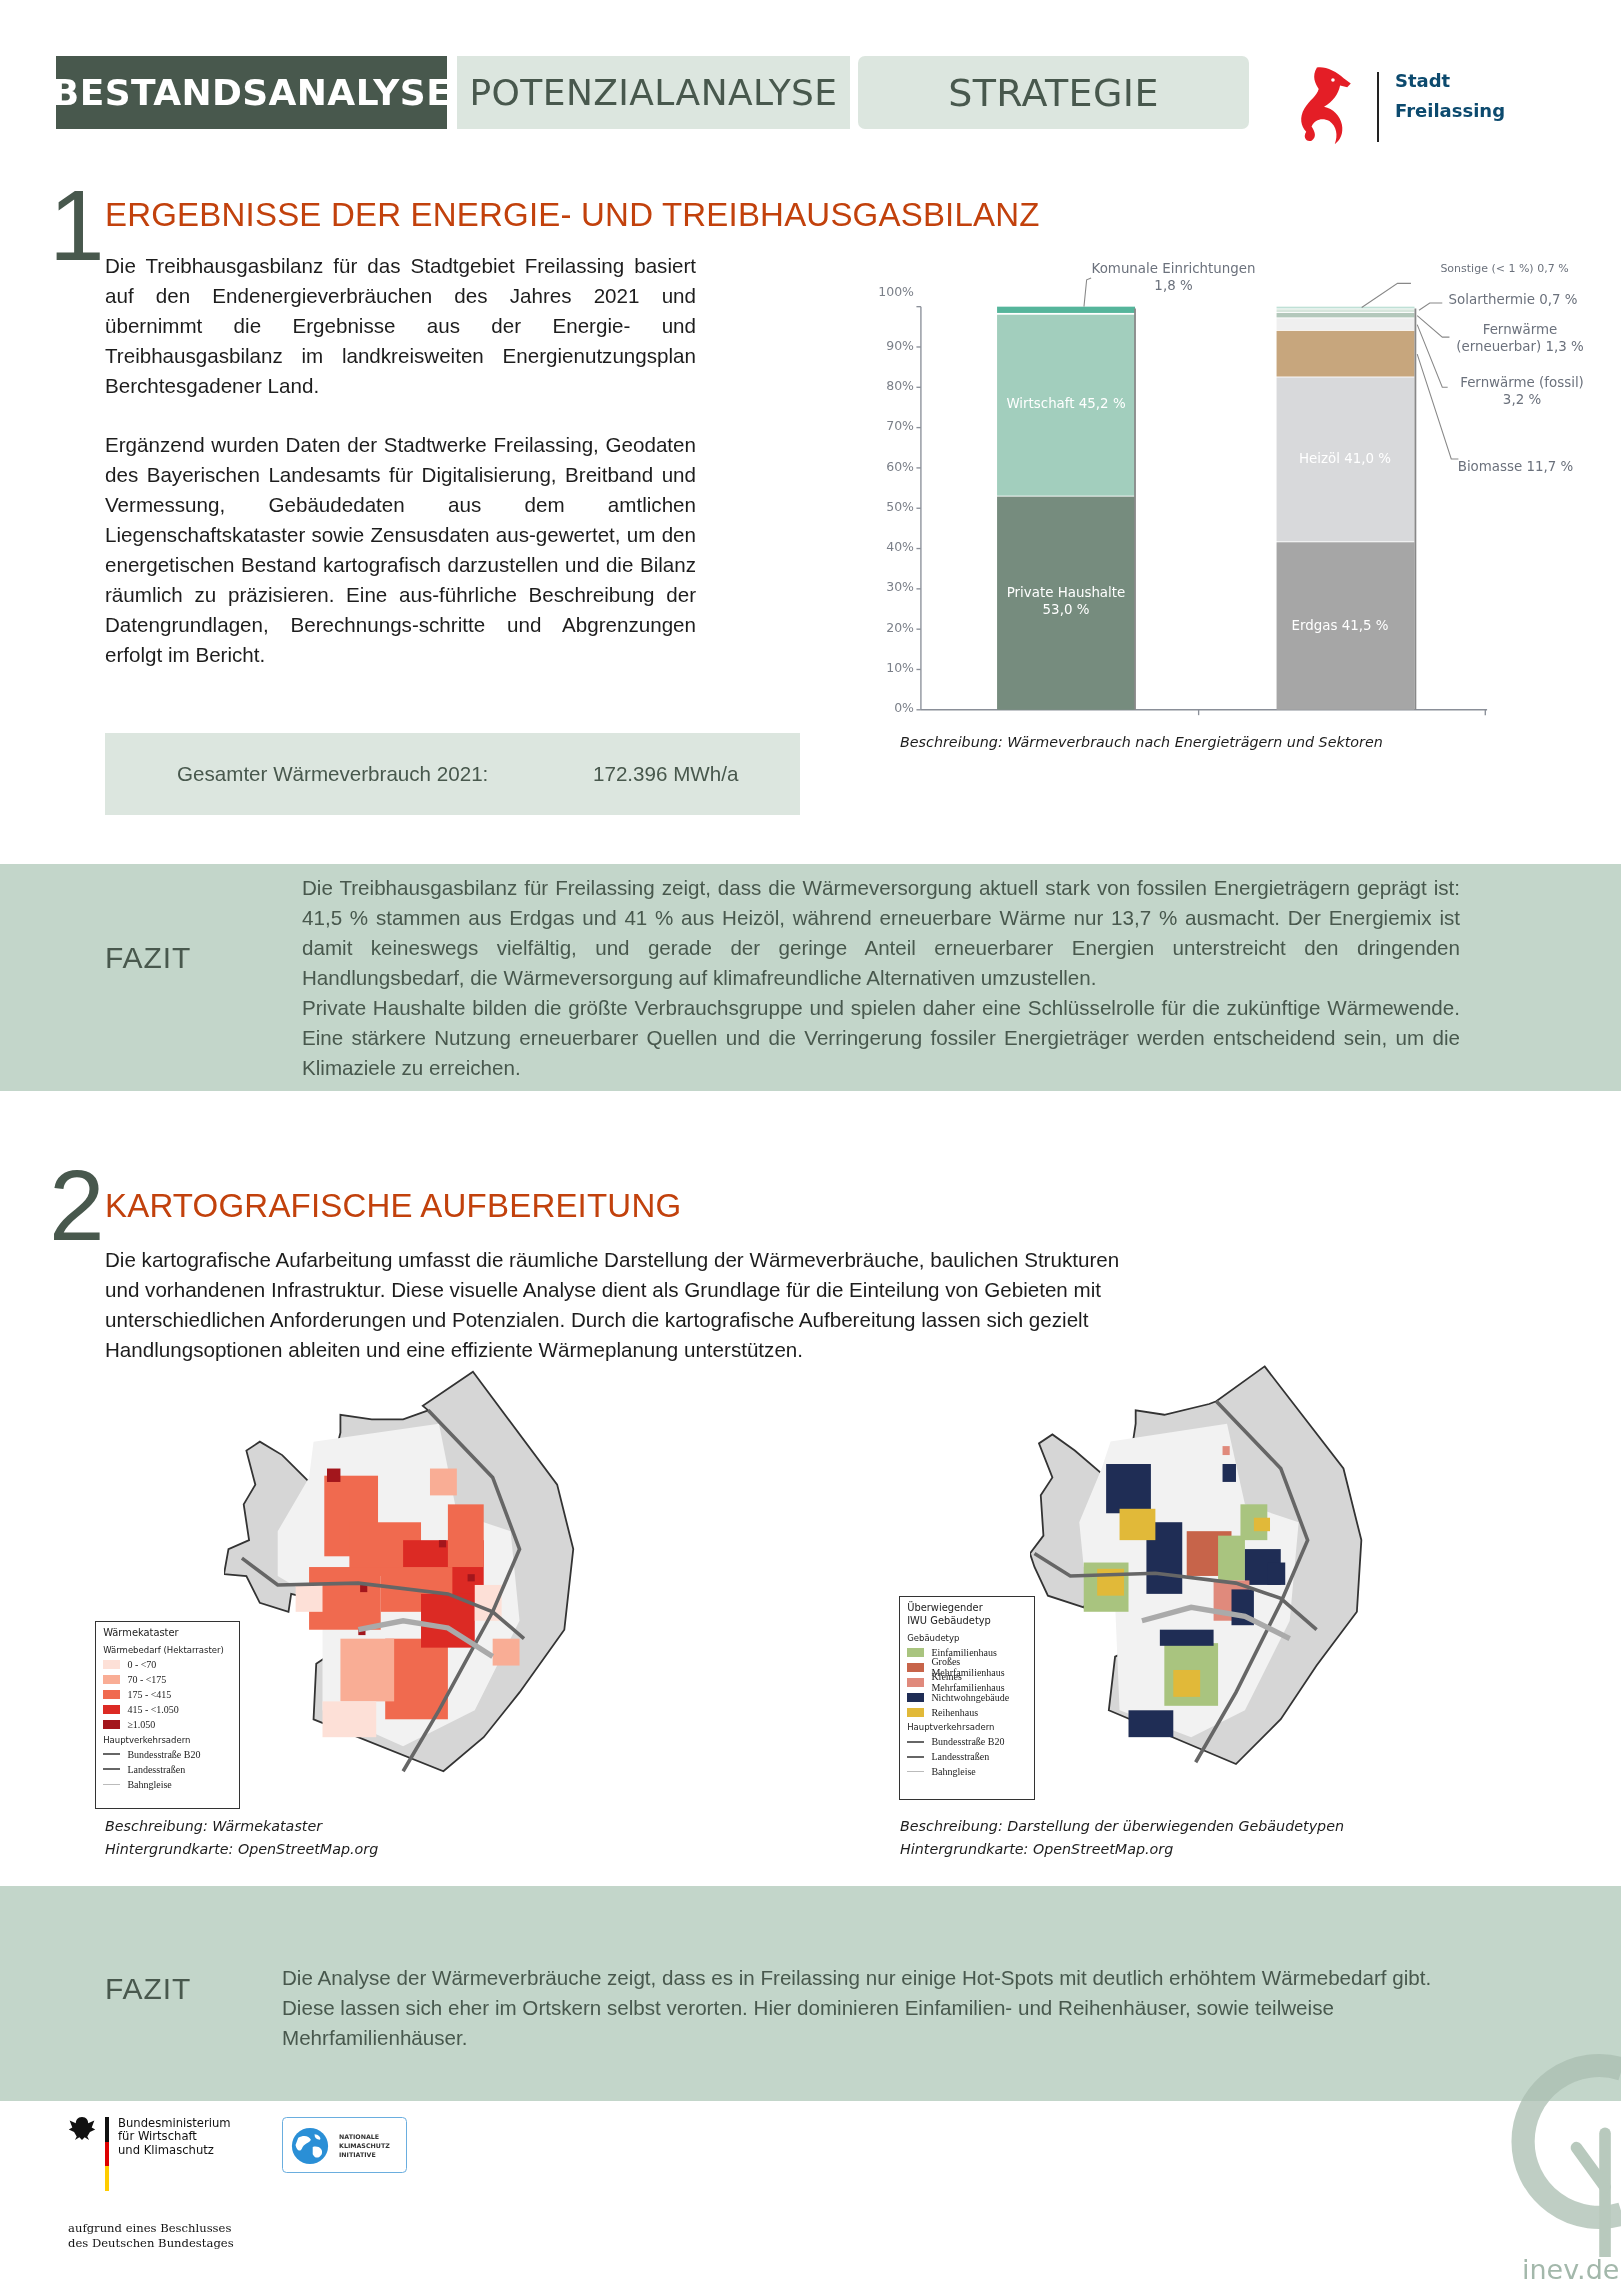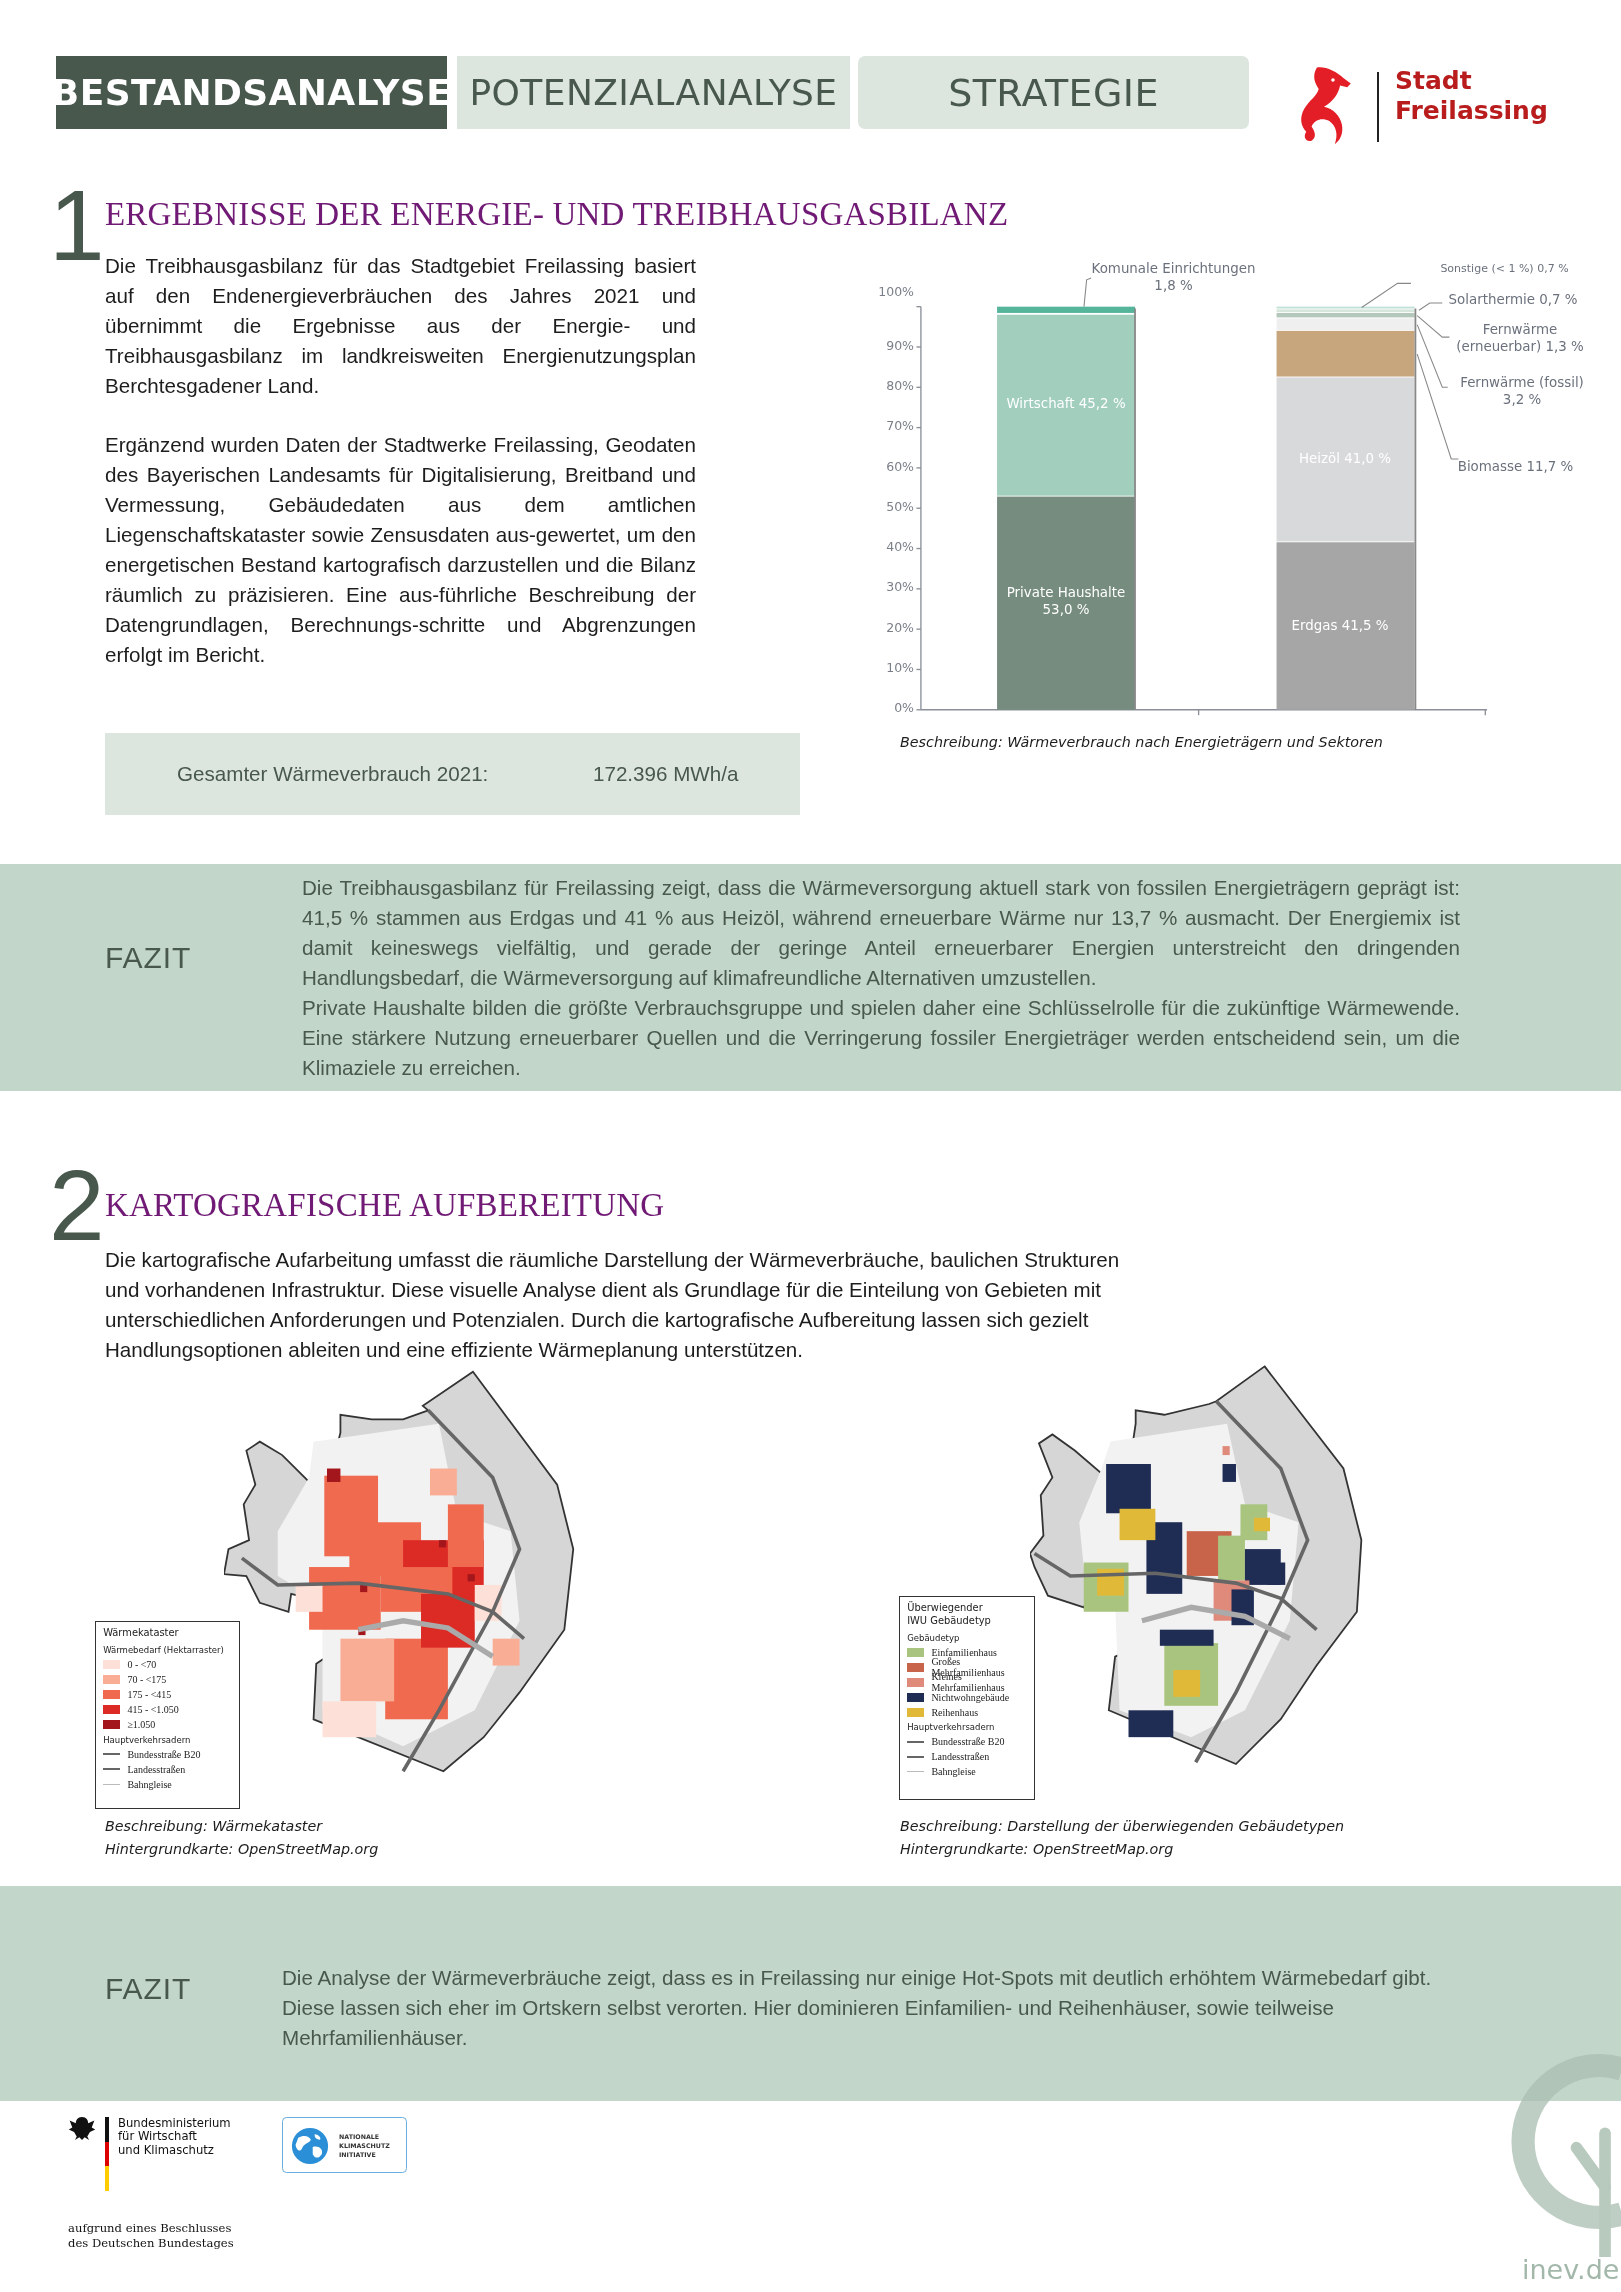--- a/index.html
+++ b/index.html
@@ -6,25 +6,25 @@
   html, body { width: 1622px; height: 2293px; background: #ffffff; overflow: hidden; }
   body { position: relative; font-family: "Liberation Sans", sans-serif; color: #222; }
   .abs { position: absolute; }
 
   
   .tab { position: absolute; top: 56px; height: 73px; display: flex; align-items: center; justify-content: center; font-family: "DejaVu Sans", sans-serif; font-size: 38px; letter-spacing: 0.4px; }
   .tab.active { background: #48584d; color: #ffffff; left: 56px; width: 391px; font-weight: bold; font-size: 36px; }
   .tab.t2 { background: #dce6df; color: #48584d; left: 457px; width: 393px; font-size: 36px; }
   .tab.t3 { background: #dce6df; color: #48584d; left: 858px; width: 391px; border-radius: 7px; }
   .logo-divider { position: absolute; left: 1377px; top: 72px; width: 1.8px; height: 70px; background: #222; }
-  .logo-text { position: absolute; left: 1395px; top: 66px; font-family: "DejaVu Sans", sans-serif; font-weight: bold; font-size: 25px; line-height: 29.6px; color: #b91c1c; }
+  .logo-text { position: absolute; left: 1395px; top: 66px; font-family: "DejaVu Sans", sans-serif; font-weight: bold; font-size: 18px; line-height: 29.6px; color: #0c4a6e; }
 
   
   .sec-num { position: absolute; font-family: "Liberation Sans", sans-serif; font-size: 100px; color: #48584d; line-height: 1; }
-  .sec-title { position: absolute; font-family: Liberation Serif, serif; font-size: 33px; color: #701a75; letter-spacing: 0.2px; }
+  .sec-title { position: absolute; font-family: Liberation Sans, sans-serif; font-size: 33px; color: #c2410c; letter-spacing: 0.2px; }
 
   .body-text { position: absolute; font-family: "Liberation Sans", sans-serif; font-size: 20.6px; line-height: 30px; color: #1d1d1d; text-align: justify; }
 
   .total-box { position: absolute; left: 105px; top: 733px; width: 695px; height: 82px; background: #dce6df; }
   .total-label { position: absolute; left: 72px; top: 29px; font-size: 20.6px; color: #48584d; }
   .total-value { position: absolute; left: 488px; top: 29px; font-size: 20.6px; color: #48584d; }
 
   
   .fazit-band { position: absolute; left: 0; width: 1622px; background: #c3d6ca; }
   .fazit-label { position: absolute; font-size: 30px; color: #48584d; letter-spacing: 0.9px; }

